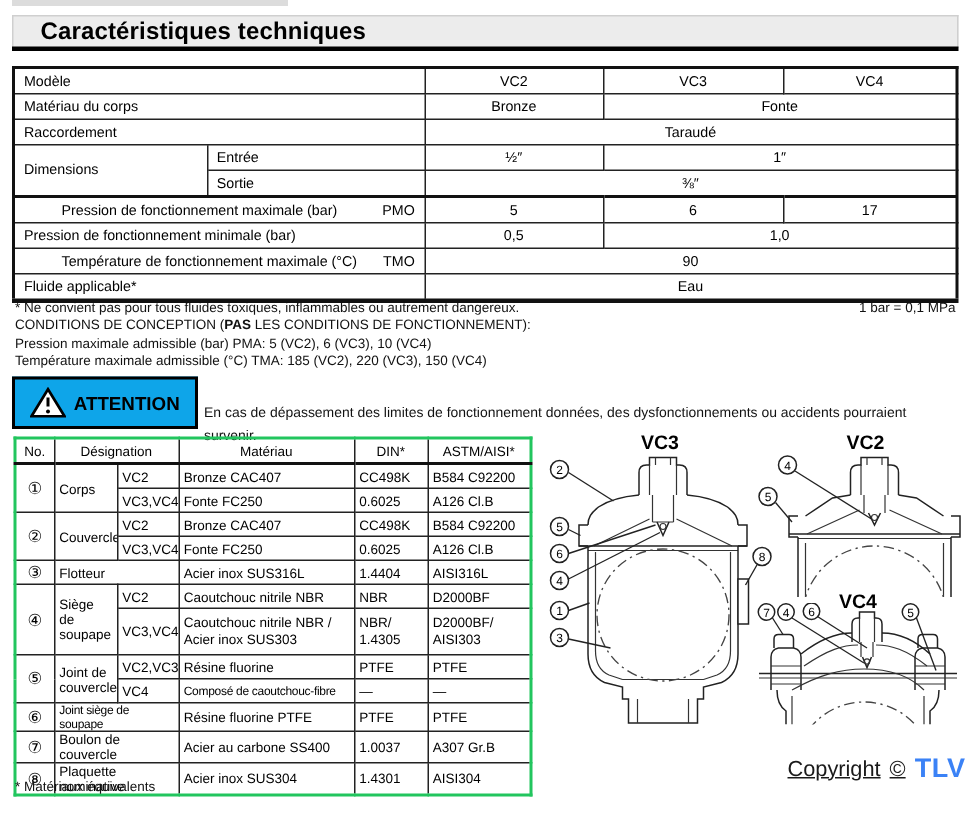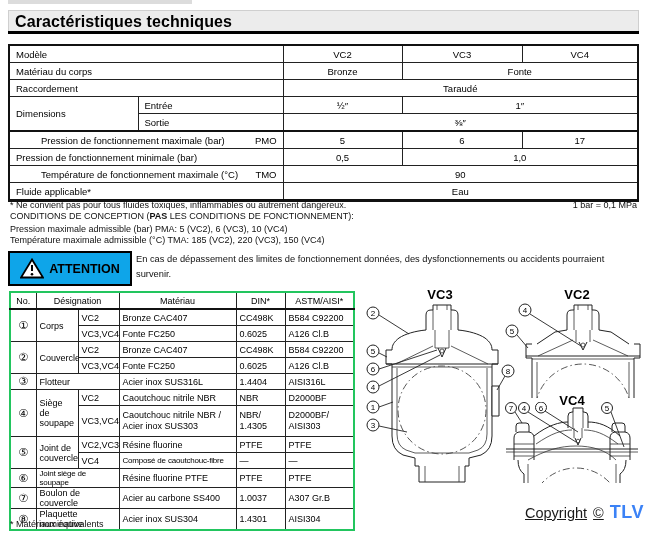--- a/index.html
+++ b/index.html
@@ -4,39 +4,39 @@
 <style>
   html,body{margin:0;padding:0;background:#fff;}
   body{width:646px;height:543px;position:relative;overflow:hidden;
        font-family:"Liberation Sans","DejaVu Sans",sans-serif;color:#000;}
   .abs{position:absolute;}
   
   .top-strip{left:8px;top:0;width:184px;height:4px;background:#dcdcdc;}
   
   .title-bar{left:8px;top:10px;width:629px;height:21px;background:#ececec;
              border:1px solid #cfcfcf;border-bottom:none;display:flex;align-items:center;}
-  .title-bar h1{margin:0;padding-left:6px;font-size:16px;font-weight:bold;letter-spacing:0.1px;}
+  .title-bar h1{margin:0;padding-left:18px;font-size:16px;font-weight:bold;letter-spacing:0.1px;}
   .title-rule{left:8px;top:31px;width:631px;height:3px;background:#000;}
   
   table{border-collapse:collapse;}
   table.spec{left:8px;top:44px;width:629px;table-layout:fixed;
              border:2px solid #111;border-bottom-width:3px;font-size:9.5px;}
   table.spec td{border:1px solid #222;height:16px;padding:0 6px;vertical-align:middle;}
   table.spec td.val{text-align:center;padding:0 2px;}
   table.spec tr.thick td{border-top:2px solid #111;}
   .lblflex{display:flex;justify-content:space-between;align-items:center;padding-left:25px;}
   
   .note{font-size:9px;line-height:11px;color:#111;}
   .note-row{left:10px;top:200px;width:627px;display:flex;justify-content:space-between;}
   .b{font-weight:bold;}
   
   .attn-box{left:8px;top:251px;width:120px;height:31px;background:#0ea5e9;
             border:2px solid #000;display:flex;align-items:center;justify-content:center;gap:5px;}
   .attn-label{font-weight:bold;font-size:12.5px;}
-  .attn-text{left:136px;top:252px;width:504px;font-size:9.3px;line-height:15px;color:#111;}
+  .attn-text{left:136px;top:268px;width:504px;font-size:9.3px;line-height:15px;color:#111;}
   
   table.mat{left:9px;top:291px;width:344px;table-layout:fixed;
             border:2px solid #22c55e;font-size:9px;}
   table.mat td,table.mat th{border:1px solid #222;height:15px;padding:0 3px;
             vertical-align:middle;text-align:left;font-weight:normal;overflow:hidden;}
   table.mat th{text-align:center;border-bottom:2px solid #111;}
   table.mat td.no{text-align:center;font-size:11px;padding:0;}
   table.mat tr.grp td{border-top:1.5px solid #111;}
   table.mat td.big{height:30px;}
   .pre{white-space:pre-line;line-height:11px;margin-top:26px;}

